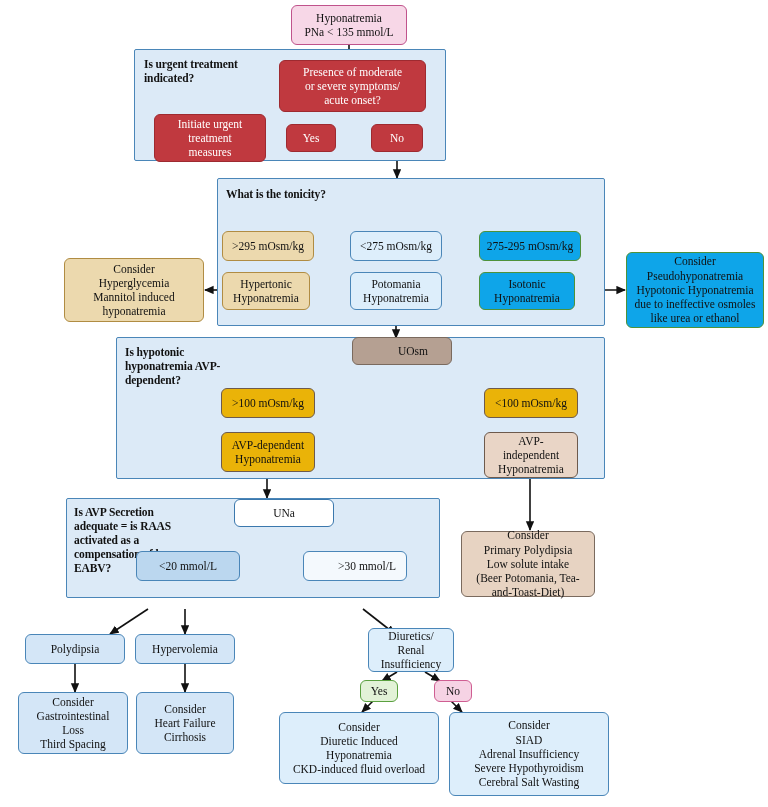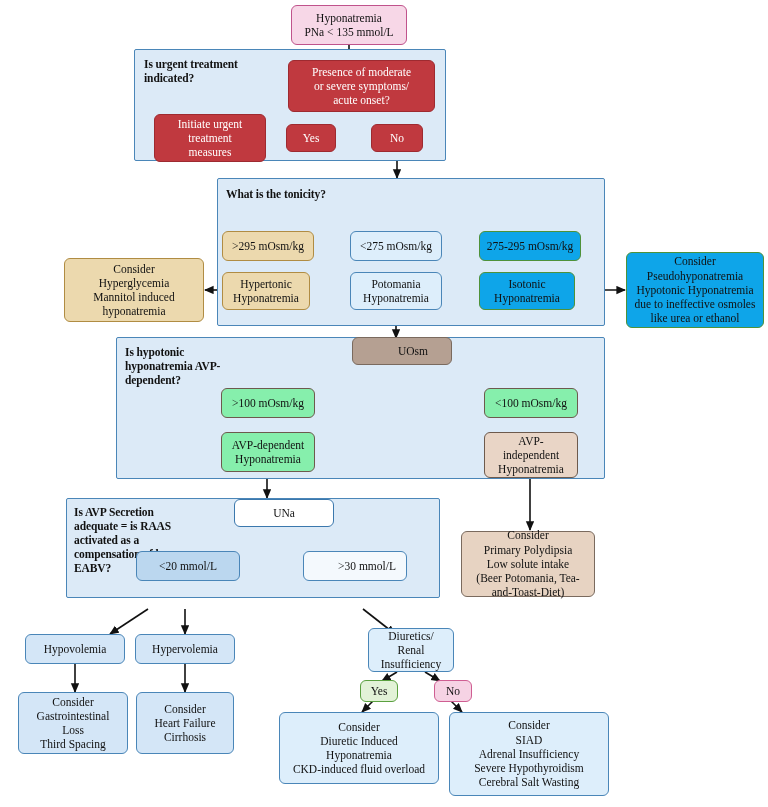--- a/index.html
+++ b/index.html
@@ -50,21 +50,21 @@
   .n-red      { background: #c0393f; border: 1.5px solid #9e2a30; color: #ffffff; }
   .n-blue     { background: #d4e6f7; border: 1.5px solid #4a86b8; }
   .n-bluelite { background: #ddeefb; border: 1.5px solid #4a86b8; }
   .n-bluemid  { background: #bbd7ef; border: 1.5px solid #4a86b8; }
   .n-bluewhite{ background: #f4f9fd; border: 1.5px solid #4a86b8; }
   .n-blueplain{ background: #ffffff; border: 1.5px solid #3b78ad; }
   .n-tan      { background: #ecd9ae; border: 1.5px solid #b08c43; }
   .n-green    { background: #0ea5e9; border: 1.5px solid #4f9239; }
   .n-greenlt  { background: #e2f2d7; border: 1.5px solid #5aa03f; }
   .n-brown    { background: #b5a092; border: 1.5px solid #7a6a5e; padding-left: 26px; }
-  .n-peach    { background: #86efac; border: 1.5px solid #6d5a4d; }
+  .n-peach    { background: #eab308; border: 1.5px solid #6d5a4d; }
   .n-peach2   { background: #e9d5c6; border: 1.5px solid #6d5a4d; }
   .n-sand     { background: #e7d3c2; border: 1.5px solid #7a6a5e; }
 
   .svg-layer {
     position: absolute;
     left: 0; top: 0;
     width: 768px;
     height: 807px;
     pointer-events: none;
   }
@@ -146,21 +146,21 @@
     </g>
   </svg>
 
   <div class="node n-pink" style="left:291px; top:5px; width:116px; height:40px;">Hyponatremia
 PNa &lt; 135 mmol/L</div>
 
   <div class="panel" style="left:134px; top:49px; width:312px; height:112px;"></div>
   <div class="panel-title" style="left:144px; top:57px; width:140px; white-space:pre-line;">Is urgent treatment
 indicated?</div>
 
-  <div class="node n-red" style="left:288px; top:60px; width:147px; height:52px;">Presence of moderate
+  <div class="node n-red" style="left:279px; top:60px; width:147px; height:52px;">Presence of moderate
 or severe symptoms/
 acute onset?</div>
 
   <div class="node n-red" style="left:286px; top:124px; width:50px; height:28px;">Yes</div>
 
   <div class="node n-red" style="left:371px; top:124px; width:52px; height:28px;">No</div>
 
   <div class="node n-red" style="left:154px; top:114px; width:112px; height:48px;">Initiate urgent
 treatment
 measures</div>
@@ -218,21 +218,21 @@
 
   <div class="node n-bluemid" style="left:136px; top:551px; width:104px; height:30px;">&lt;20 mmol/L</div>
   <div class="node n-bluewhite" style="left:303px; top:551px; width:104px; height:30px;padding-left:28px;">&gt;30 mmol/L</div>
 
   <div class="node n-sand" style="left:461px; top:531px; width:134px; height:66px;">Consider
 Primary Polydipsia
 Low solute intake
 (Beer Potomania, Tea-
 and-Toast-Diet)</div>
 
-  <div class="node n-blue" style="left:25px; top:634px; width:100px; height:30px;">Hypovolemia</div>
+  <div class="node n-blue" style="left:25px; top:634px; width:100px; height:30px;">Polydipsia</div>
   <div class="node n-blue" style="left:135px; top:634px; width:100px; height:30px;">Hypervolemia</div>
   <div class="node n-bluelite" style="left:368px; top:628px; width:86px; height:44px;">Diuretics/
 Renal
 Insufficiency</div>
 
   <div class="node n-greenlt" style="left:360px; top:680px; width:38px; height:22px;">Yes</div>
   <div class="node n-pinkdark" style="left:434px; top:680px; width:38px; height:22px;">No</div>
 
   <div class="node n-blue" style="left:18px; top:692px; width:110px; height:62px;">Consider
 Gastrointestinal

